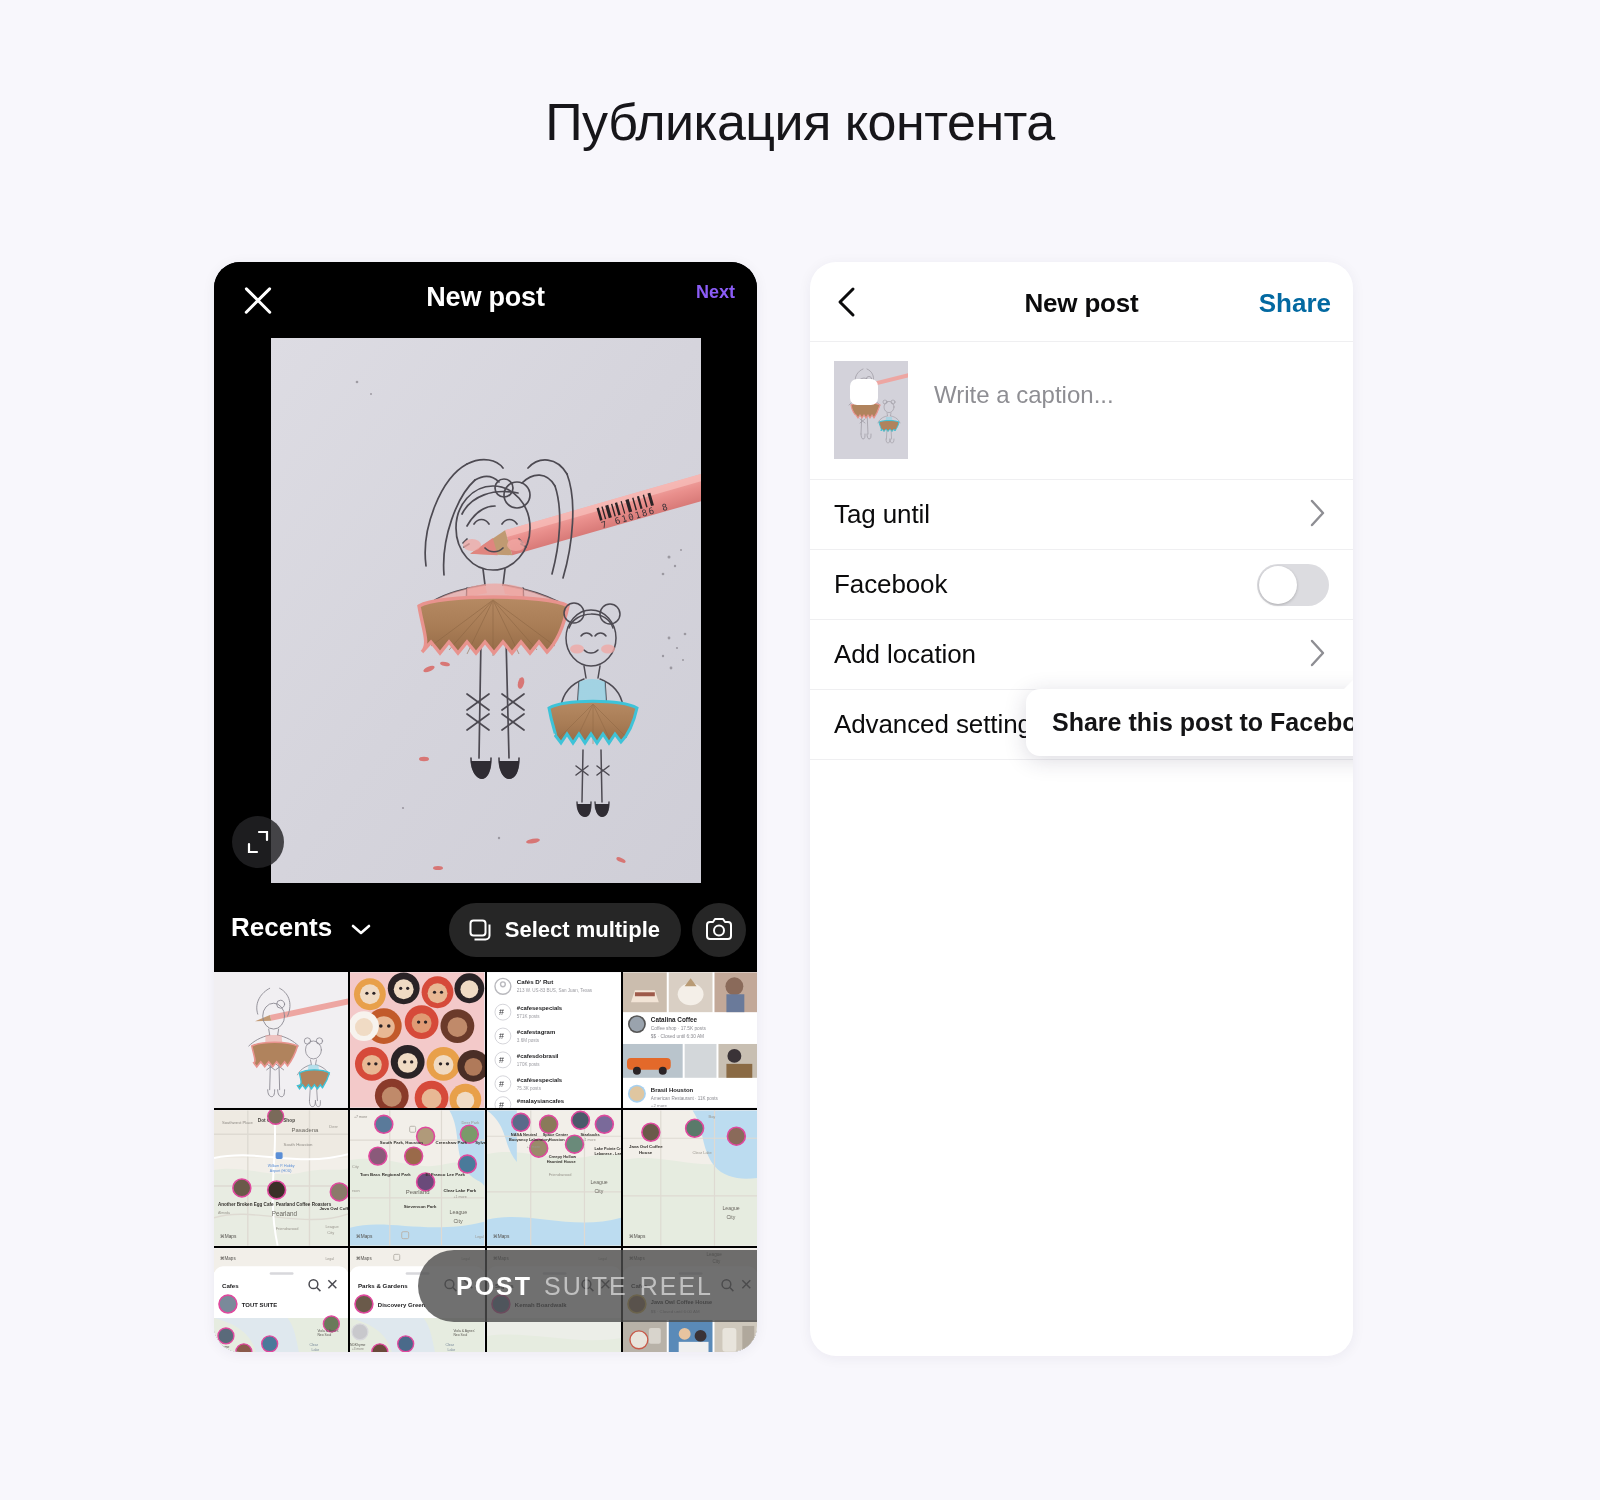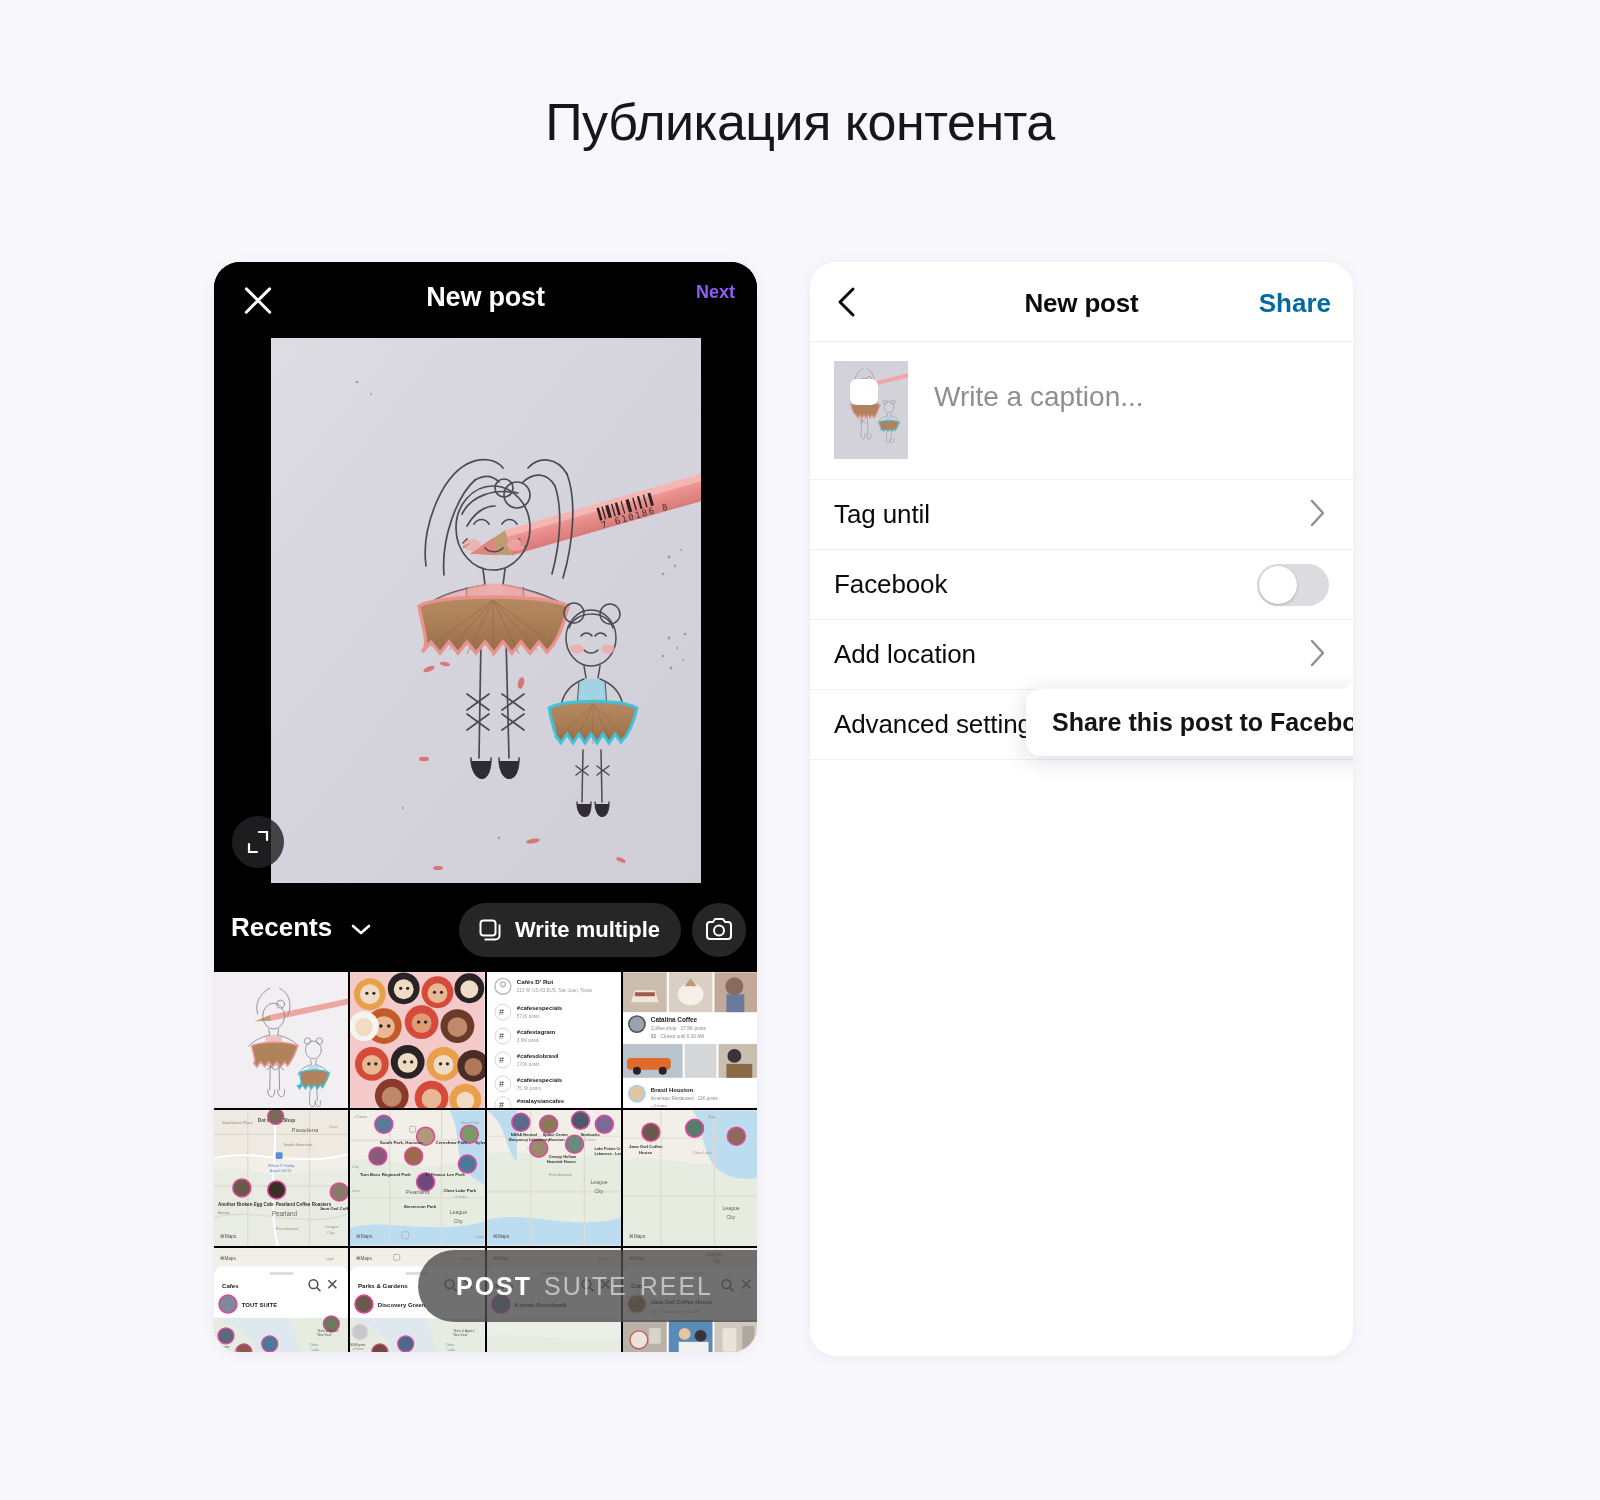--- a/index.html
+++ b/index.html
@@ -260,21 +260,21 @@
   .thumb-badge {
     position: absolute;
     left: 16px; top: 18px;
     width: 28px; height: 26px;
     background: #fff;
     border-radius: 7px;
   }
   .caption-placeholder {
     margin-left: 26px;
     margin-top: 20px;
-    font-size: 28px;
+    font-size: 24px;
     color: #8e8e93;
     cursor: text;
   }
 
   .list-row {
     position: relative;
     height: 70px;
     display: flex;
     align-items: center;
     padding: 0 24px;
@@ -551,21 +551,21 @@
         </svg>
       </div>
 
       <div class="select-multiple">
         <span style="display:inline-flex">
           <svg width="26" height="26" viewBox="0 0 26 26" fill="none" stroke="#fff" stroke-width="2" stroke-linejoin="round">
             <rect x="3.5" y="3.5" width="15" height="15" rx="3"></rect>
             <path d="M7.5 22.5 h11 a4 4 0 0 0 4 -4 v-11"></path>
           </svg>
         </span>
-        <span>Write multiple</span>
+        <span>Select multiple</span>
       </div>
 
       <div class="camera-btn">
         <svg width="28" height="26" viewBox="0 0 28 26" fill="none" stroke="#fff" stroke-width="2" stroke-linejoin="round">
           <path d="M2 8 a3 3 0 0 1 3 -3 h3 l2 -3 h8 l2 3 h3 a3 3 0 0 1 3 3 v11 a3 3 0 0 1 -3 3 H5 a3 3 0 0 1 -3 -3 Z"></path>
           <circle cx="14" cy="13.5" r="5"></circle>
         </svg>
       </div>
     </div>
 

